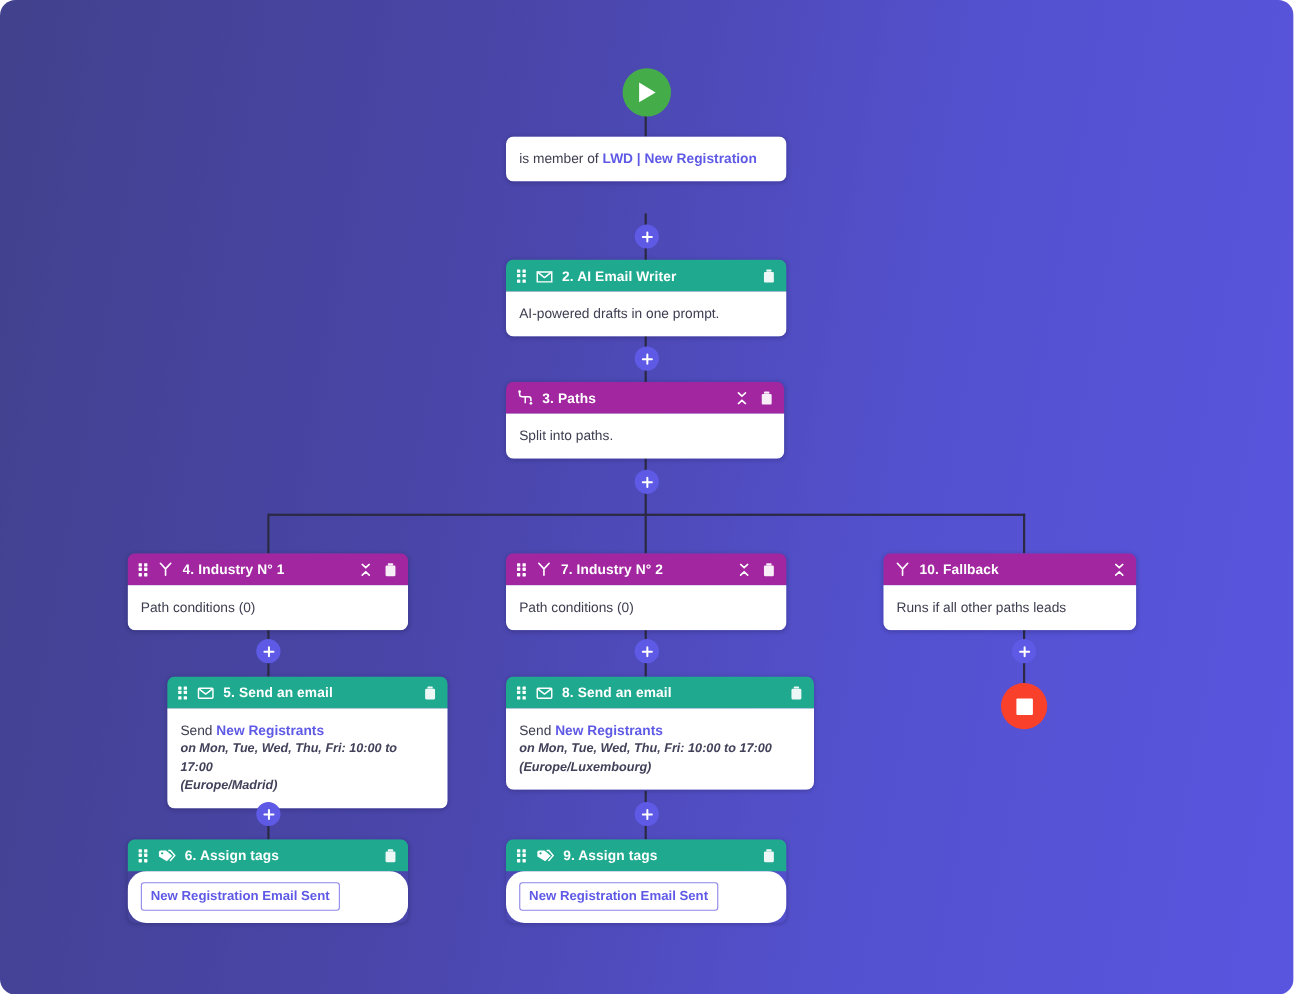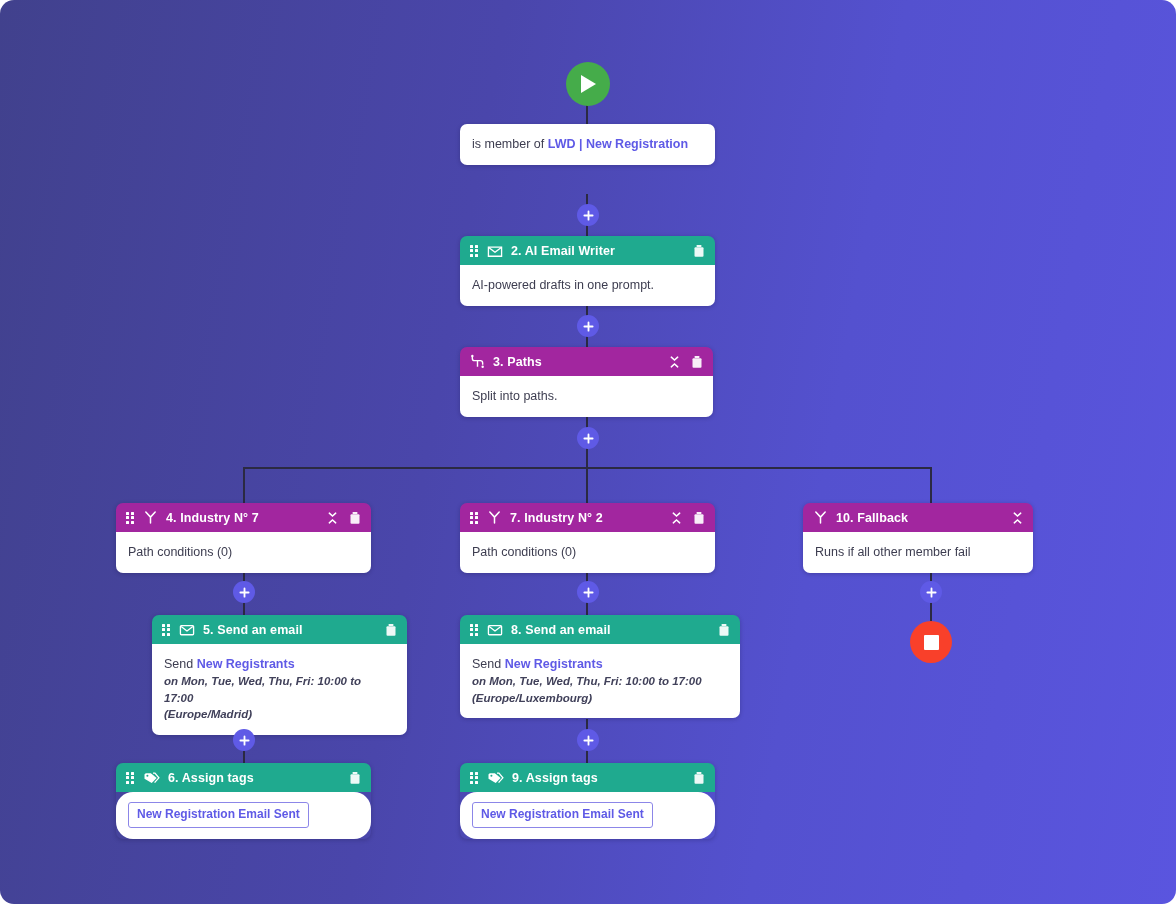--- a/index.html
+++ b/index.html
@@ -243,21 +243,21 @@
           <i></i>
           <i></i>
           <i></i>
           <i></i>
         </span>
       <span class="ico">
         <svg width="15" height="15" viewBox="0 0 16 16">
           <path d="M3 2.2 8 7.6l5-5.4M8 7.6v6.2" fill="none" stroke="#fff" stroke-width="1.6" stroke-linecap="round" stroke-linejoin="round"></path>
         </svg>
       </span>
-      <span class="head-title">4. Industry N° 7</span>
+      <span class="head-title">4. Industry N° 1</span>
       <span class="head-actions">
         <span class="ico collapse">
           <svg width="11" height="12" viewBox="0 0 12 13">
             <path d="M2.5 1.2 6 4.4l3.5-3.2M2.5 11.8 6 8.6l3.5 3.2" fill="none" stroke="#fff" stroke-width="1.6" stroke-linecap="round"></path>
           </svg>
         </span>
         <span class="ico trash">
           <svg width="12" height="14" viewBox="0 0 12 14">
             <rect x="1.5" y="3.2" width="9" height="9.6" rx="1" fill="#ffffff" opacity=".92"></rect>
             <rect x="3.6" y="1" width="4.8" height="2" rx=".6" fill="#ffffff" opacity=".92"></rect>
@@ -464,21 +464,21 @@
       </span>
       <span class="head-title">10. Fallback</span>
       <span class="head-actions">
         <span class="ico collapse">
           <svg width="11" height="12" viewBox="0 0 12 13">
             <path d="M2.5 1.2 6 4.4l3.5-3.2M2.5 11.8 6 8.6l3.5 3.2" fill="none" stroke="#fff" stroke-width="1.6" stroke-linecap="round"></path>
           </svg>
         </span>
       </span>
     </div>
-    <div class="card-body">Runs if all other member fail</div>
+    <div class="card-body">Runs if all other paths leads</div>
   </div>
 
   <div class="plus" style="left:920px; top:581px;">
     <svg width="11" height="11" viewBox="0 0 12 12">
         <path d="M6 1.5v9M1.5 6h9" stroke="#fff" stroke-width="2" stroke-linecap="round"></path>
       </svg>
   </div>
 
   <div class="stop-node" style="left:910px; top:621px;">
     <span class="stop-square"></span>

